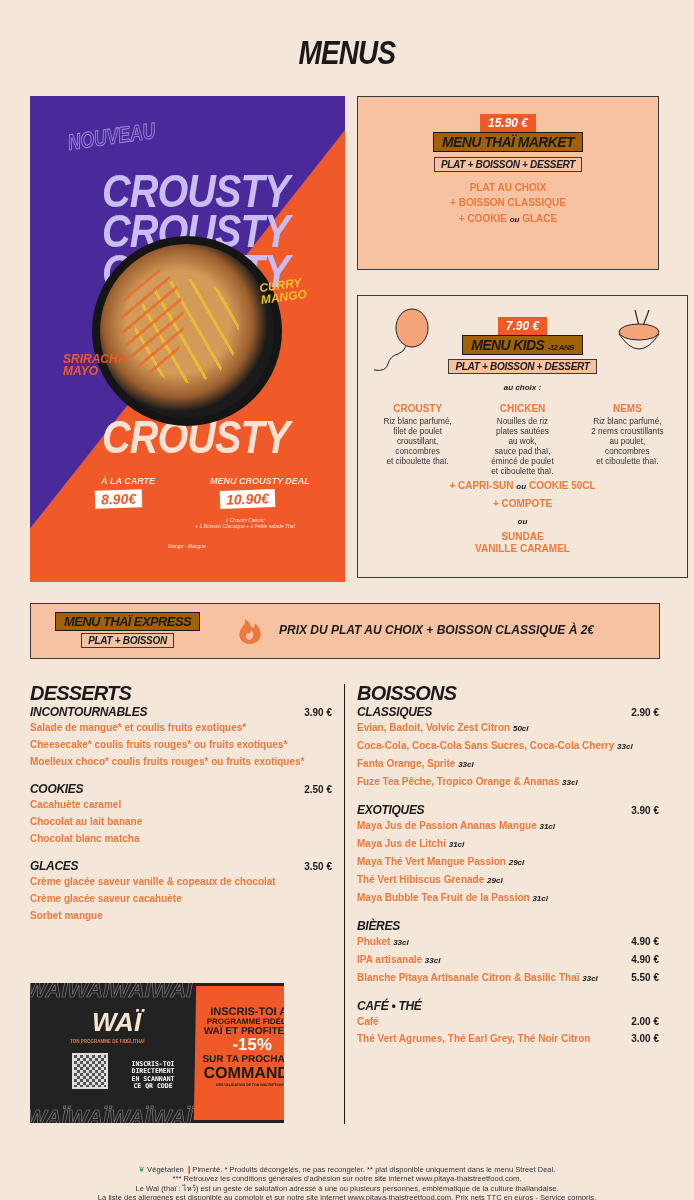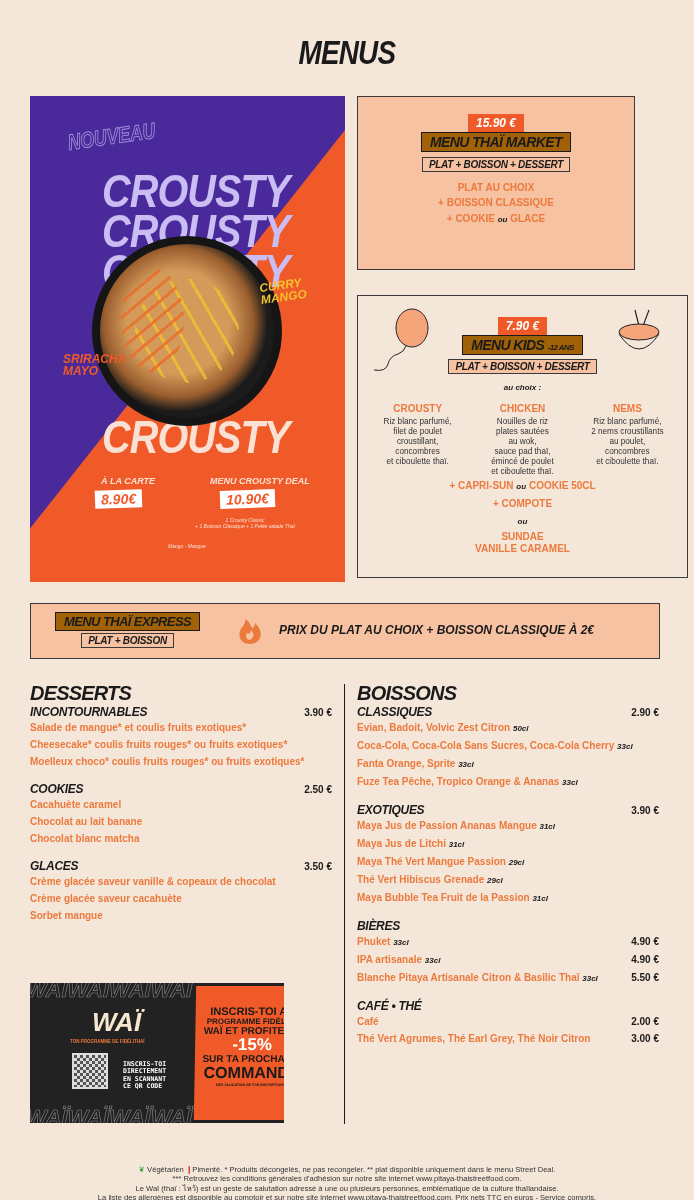--- a/index.html
+++ b/index.html
@@ -18,21 +18,21 @@
   .poster .bowl::before { content: ""; position: absolute; left: 20%; top: 20%; width: 60%; height: 60%; background: repeating-linear-gradient(60deg, transparent 0 8px, #f2c12e 8px 11px, transparent 11px 18px); border-radius: 50%; opacity: .8; }
   .poster .bowl::after { content: ""; position: absolute; left: 12%; top: 14%; width: 36%; height: 60%; background: repeating-linear-gradient(-40deg, transparent 0 9px, #ec6b2a 9px 12px); border-radius: 50%; opacity: .8; }
   .poster .sriracha { position: absolute; left: 33px; top: 257px; color: #f05a28; font-weight: 900; font-style: italic; font-size: 12px; line-height: 1; }
   .poster .curry { position: absolute; left: 230px; top: 183px; color: #f2c12e; font-weight: 900; font-style: italic; font-size: 12px; line-height: 1; transform: rotate(-8deg); }
   .poster .lbl { position: absolute; color: #fbe1d3; font-weight: 900; font-style: italic; font-size: 9px; }
   .poster .pricebox { position: absolute; background: #fff; color: #f05a28; font-weight: 900; font-style: italic; font-size: 14px; padding: 1px 6px; transform: rotate(-2deg); }
   .poster .small { position: absolute; color: #fbe1d3; font-size: 5px; text-align: center; font-style: italic; }
 
   
   .box { position: absolute; border: 1.5px solid #3a3a3a; }
-  .market { left: 357px; top: 96px; width: 278px; height: 174px; background: #f6c2a1; }
+  .market { left: 357px; top: 96px; width: 302px; height: 174px; background: #f6c2a1; }
   .kids { left: 357px; top: 295px; width: 331px; height: 283px; background: #f5e6da; }
   .center { text-align: center; }
   .pricetag { display: inline-block; background: #f05a28; color: #fff; font-weight: 900; font-style: italic; font-size: 12px; padding: 2px 8px; }
   .menuname { display: inline-block; background: #a16207; border: 1.5px solid #1a1a1a; padding: 1px 8px; font-weight: 900; font-style: italic; font-size: 14px; letter-spacing: -0.6px; }
   .sub { display: inline-block; border: 1.5px solid #3a3a3a; padding: 1px 6px; font-weight: 700; font-style: italic; font-size: 10px; letter-spacing: -0.3px; }
   .orange { color: #ec7a3c; font-weight: 700; }
   .desc { font-size: 9px; color: #333; line-height: 1.2; }
   .ou { font-style: italic; color: #1a1a1a; font-weight: 700; font-size: 8px; }
 
   .kids .cols { position: absolute; top: 107px; left: 8px; right: 8px; display: flex; justify-content: space-between; }
@@ -52,21 +52,21 @@
   .item .ip { color: #1a1a1a; font-weight: 700; font-size: 10px; }
   .gap { height: 12px; }
 
   .divider { position: absolute; left: 344px; top: 684px; width: 1px; height: 440px; background: #1a1a1a; }
 
   .wai { position: absolute; left: 30px; top: 983px; width: 254px; height: 140px; background: #222; overflow: hidden; }
   .wai .bg { position: absolute; inset: 0; color: transparent; -webkit-text-stroke: 0.6px #888; font-weight: 900; font-size: 22px; line-height: 1; white-space: nowrap; font-style: italic; }
   .wai .logo { position: absolute; left: 62px; top: 24px; color: #f6e7cf; font-weight: 900; font-style: italic; font-size: 26px; }
   .wai .tag { position: absolute; left: 40px; top: 56px; color: #ec7a3c; font-size: 4.5px; font-weight: 700; }
   .wai .qr { position: absolute; left: 42px; top: 70px; width: 36px; height: 36px; background: repeating-conic-gradient(#ddd 0 25%, #555 0 50%) 0 0/6px 6px; border: 2px solid #ddd; }
-  .wai .qrtext { position: absolute; left: 93px; top: 78px; width: 60px; color: #fff; font-family: "DejaVu Sans Mono", monospace; font-weight: 700; font-size: 6.5px; line-height: 1.15; text-align: left; }
+  .wai .qrtext { position: absolute; left: 93px; top: 78px; width: 60px; color: #fff; font-family: "DejaVu Sans Mono", monospace; font-weight: 700; font-size: 6.5px; line-height: 1.15; text-align: center; }
   .wai .promo { position: absolute; left: 165px; top: 3px; width: 114px; height: 134px; background: #f05a28; transform: skewX(-1deg); text-align: center; padding-top: 20px; }
   .wai .promo div { font-weight: 900; color: #1a1a1a; line-height: 1.05; }
 
   .footer { position: absolute; top: 1128px; left: 0; width: 694px; text-align: center; font-size: 7.6px; color: #333; line-height: 1.25; margin-top: 37px; }
   .leaf { color: #3aa53a; }
   .chili { color: #d02a2a; }
 </style>
 </head>
 <body>
 

